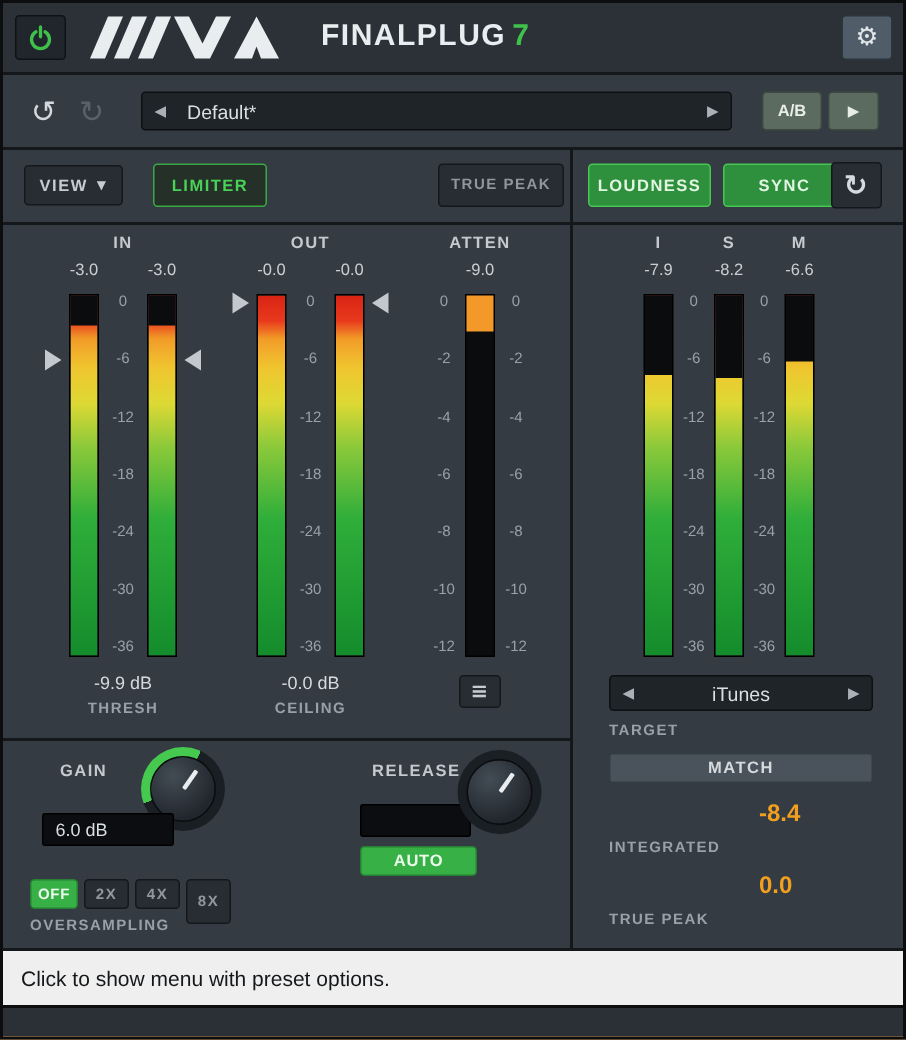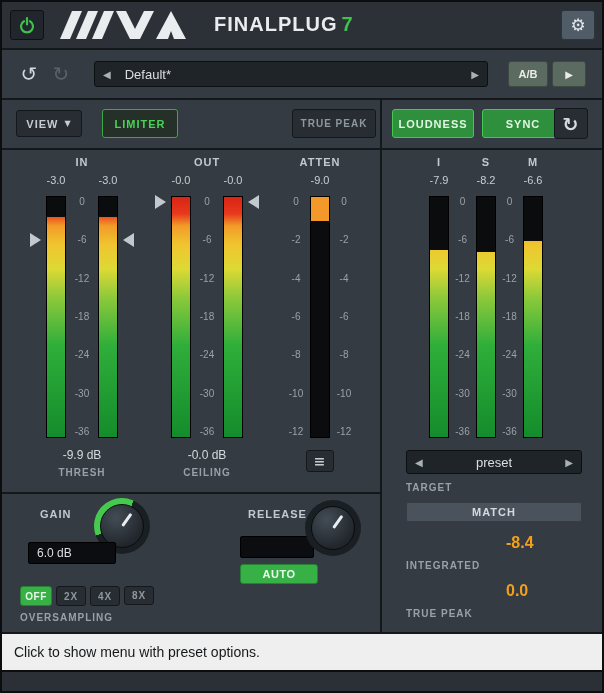--- a/index.html
+++ b/index.html
@@ -275,21 +275,21 @@
         <div class="tick" style="top: 85px;">-6</div>
         <div class="tick" style="top: 124px;">-12</div>
         <div class="tick" style="top: 162px;">-18</div>
         <div class="tick" style="top: 200px;">-24</div>
         <div class="tick" style="top: 239px;">-30</div>
         <div class="tick" style="top: 277px;">-36</div>
       </div>
 
     <div class="select" style="left:24px;top:300px;width:176px;height:24px;">
       <span class="arr glyph">◀</span>
-      <span class="sel-name-center">preset</span>
+      <span class="sel-name-center">iTunes</span>
       <span class="arr glyph">▶</span>
     </div>
     <div class="sub-label" style="left:24px;top:332px;">TARGET</div>
 
     <div class="btn btn-gray" style="left:24px;top:352px;width:176px;height:20px;">
       <span>MATCH</span>
     </div>
 
     <div class="orange-val" style="left:124px;top:384px;width:72px;">-8.4</div>
     <div class="sub-label" style="left:24px;top:410px;">INTEGRATED</div>
@@ -327,21 +327,21 @@
 
     <div class="btn btn-solid" style="left:18px;top:92px;width:32px;height:20px;font-size:10px;">
       <span>OFF</span>
     </div>
     <div class="btn btn-mute" style="left:54px;top:92px;width:30px;height:20px;">
       <span>2X</span>
     </div>
     <div class="btn btn-mute" style="left:88px;top:92px;width:30px;height:20px;">
       <span>4X</span>
     </div>
-    <div class="btn btn-mute" style="left:122px;top:92px;width:30px;height:19px;">
+    <div class="btn btn-mute" style="left:122px;top:92px;width:30px;height:30px;">
       <span>8X</span>
     </div>
     <div class="sub-label" style="left:18px;top:118px;">OVERSAMPLING</div>
   </div>
 
   <div class="status-bar">
     <span>Click to show menu with preset options.</span>
   </div>
   <div class="bottom-strip"></div>
 

